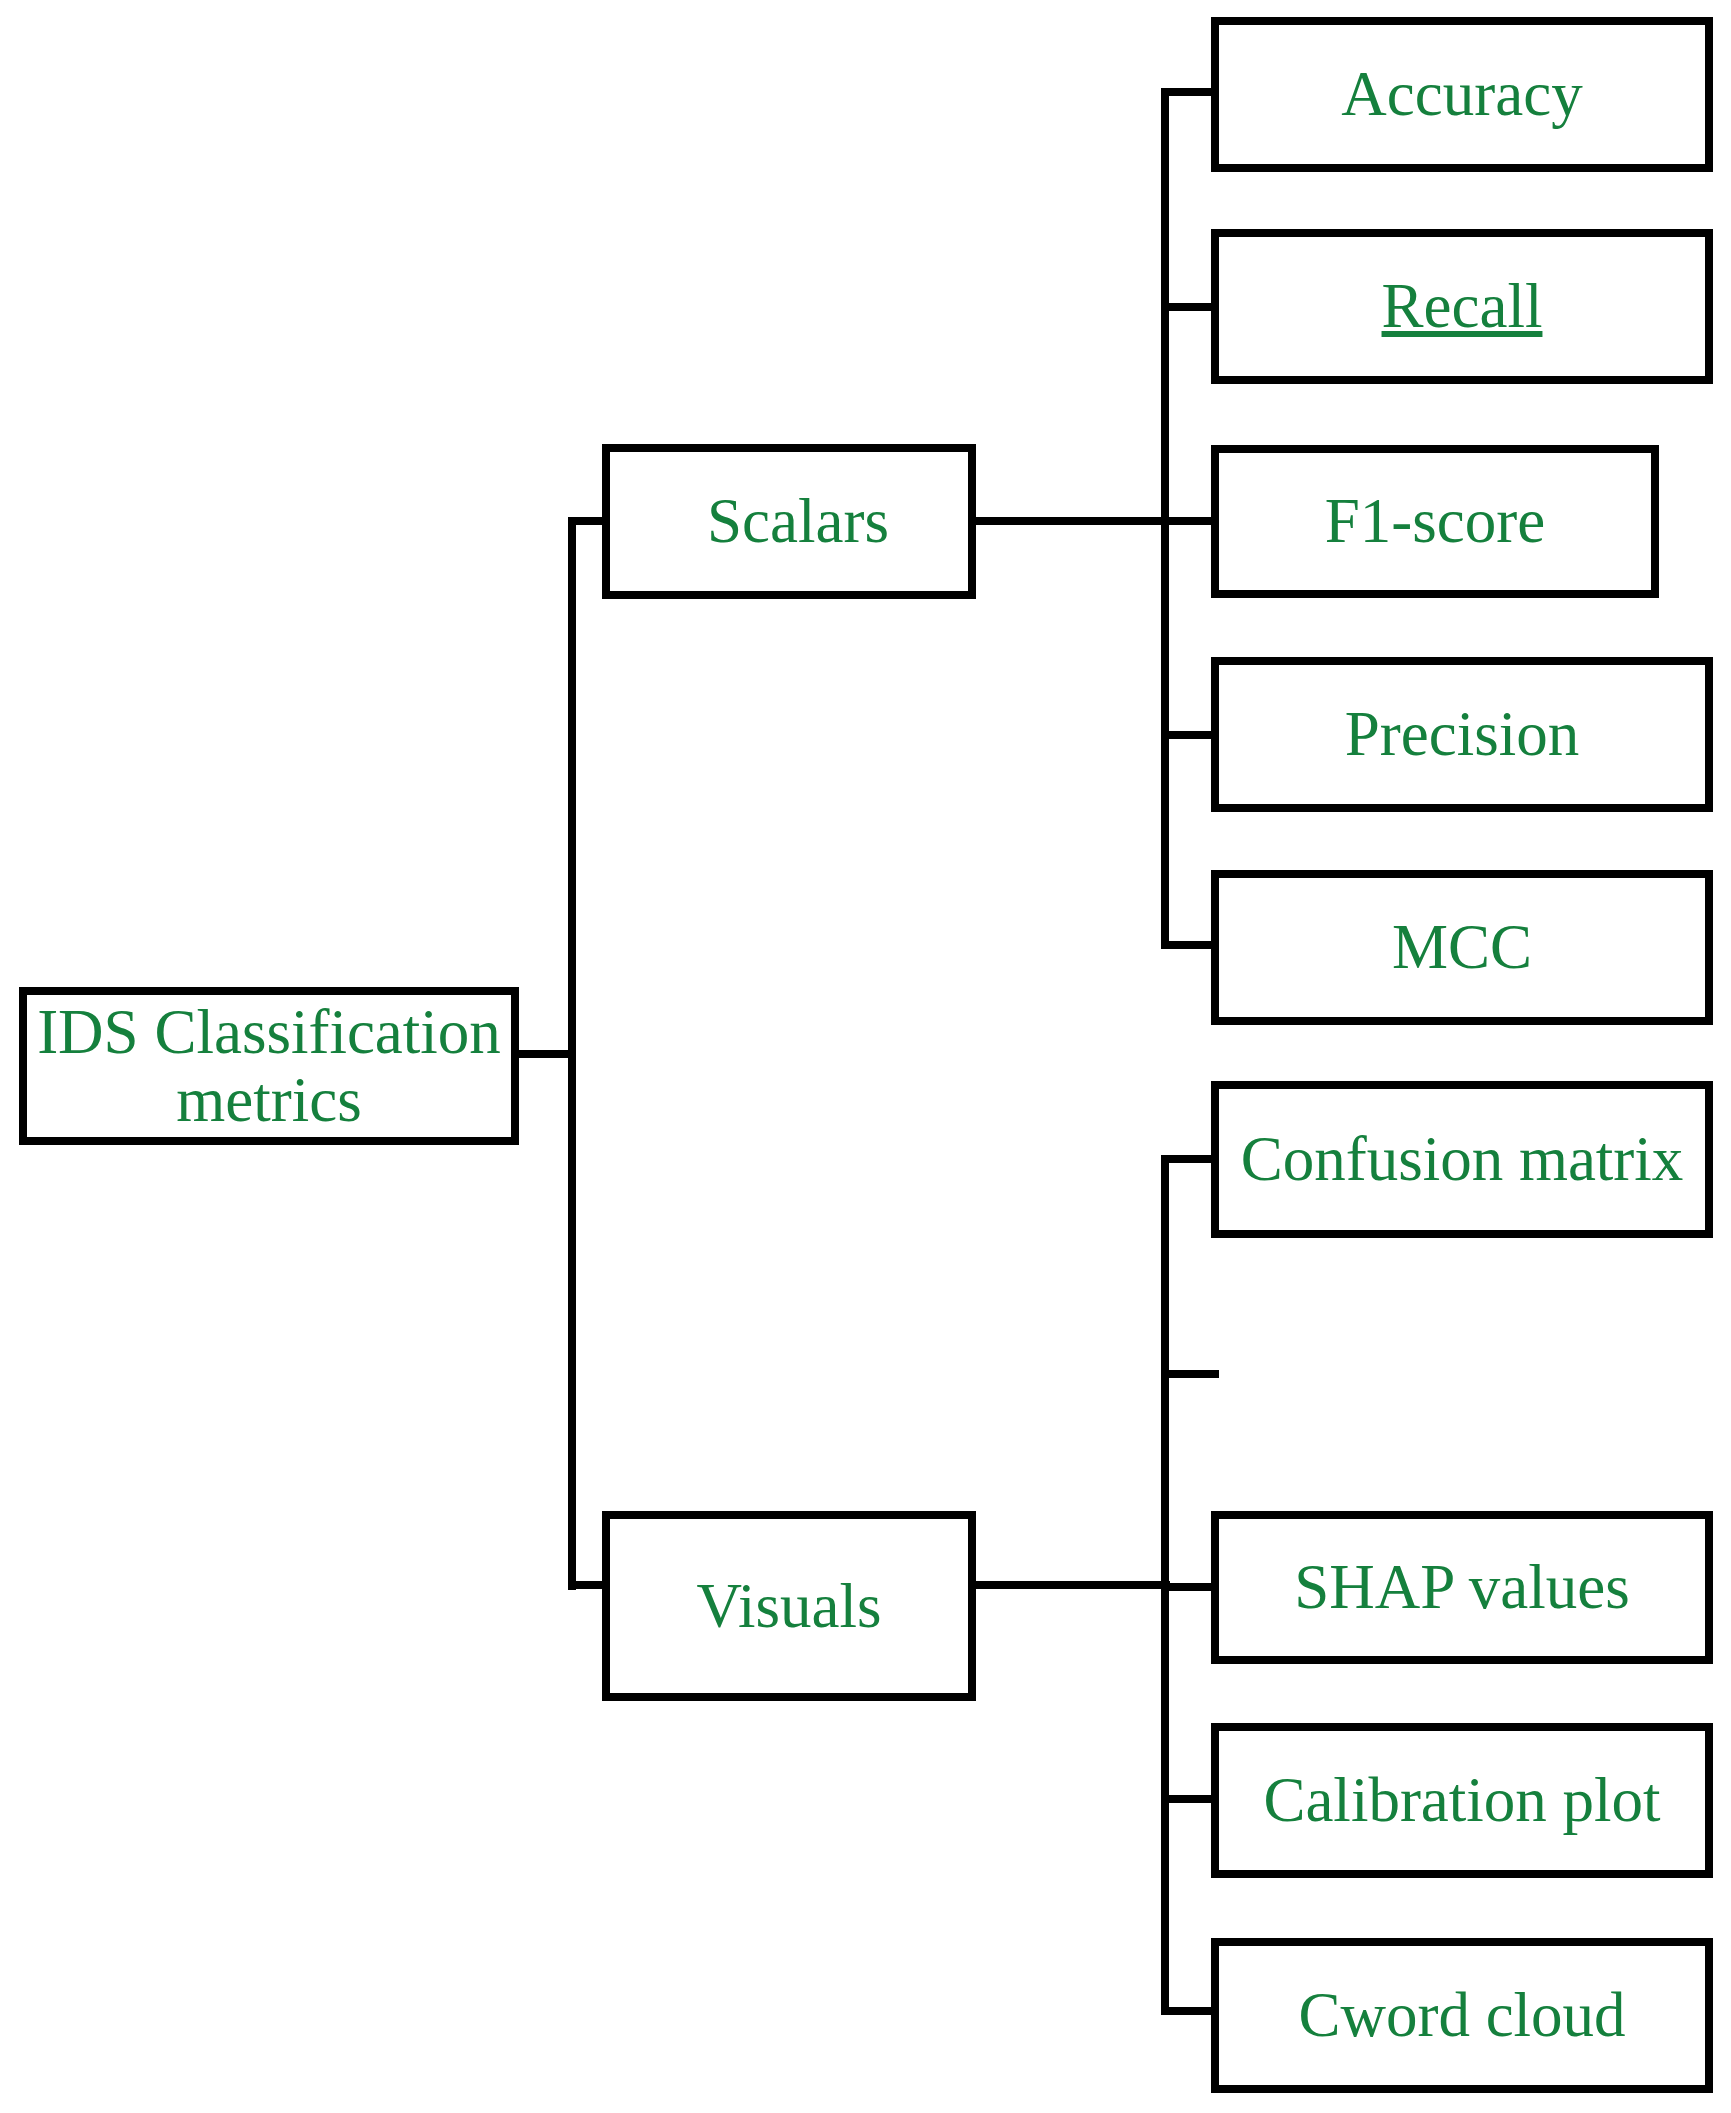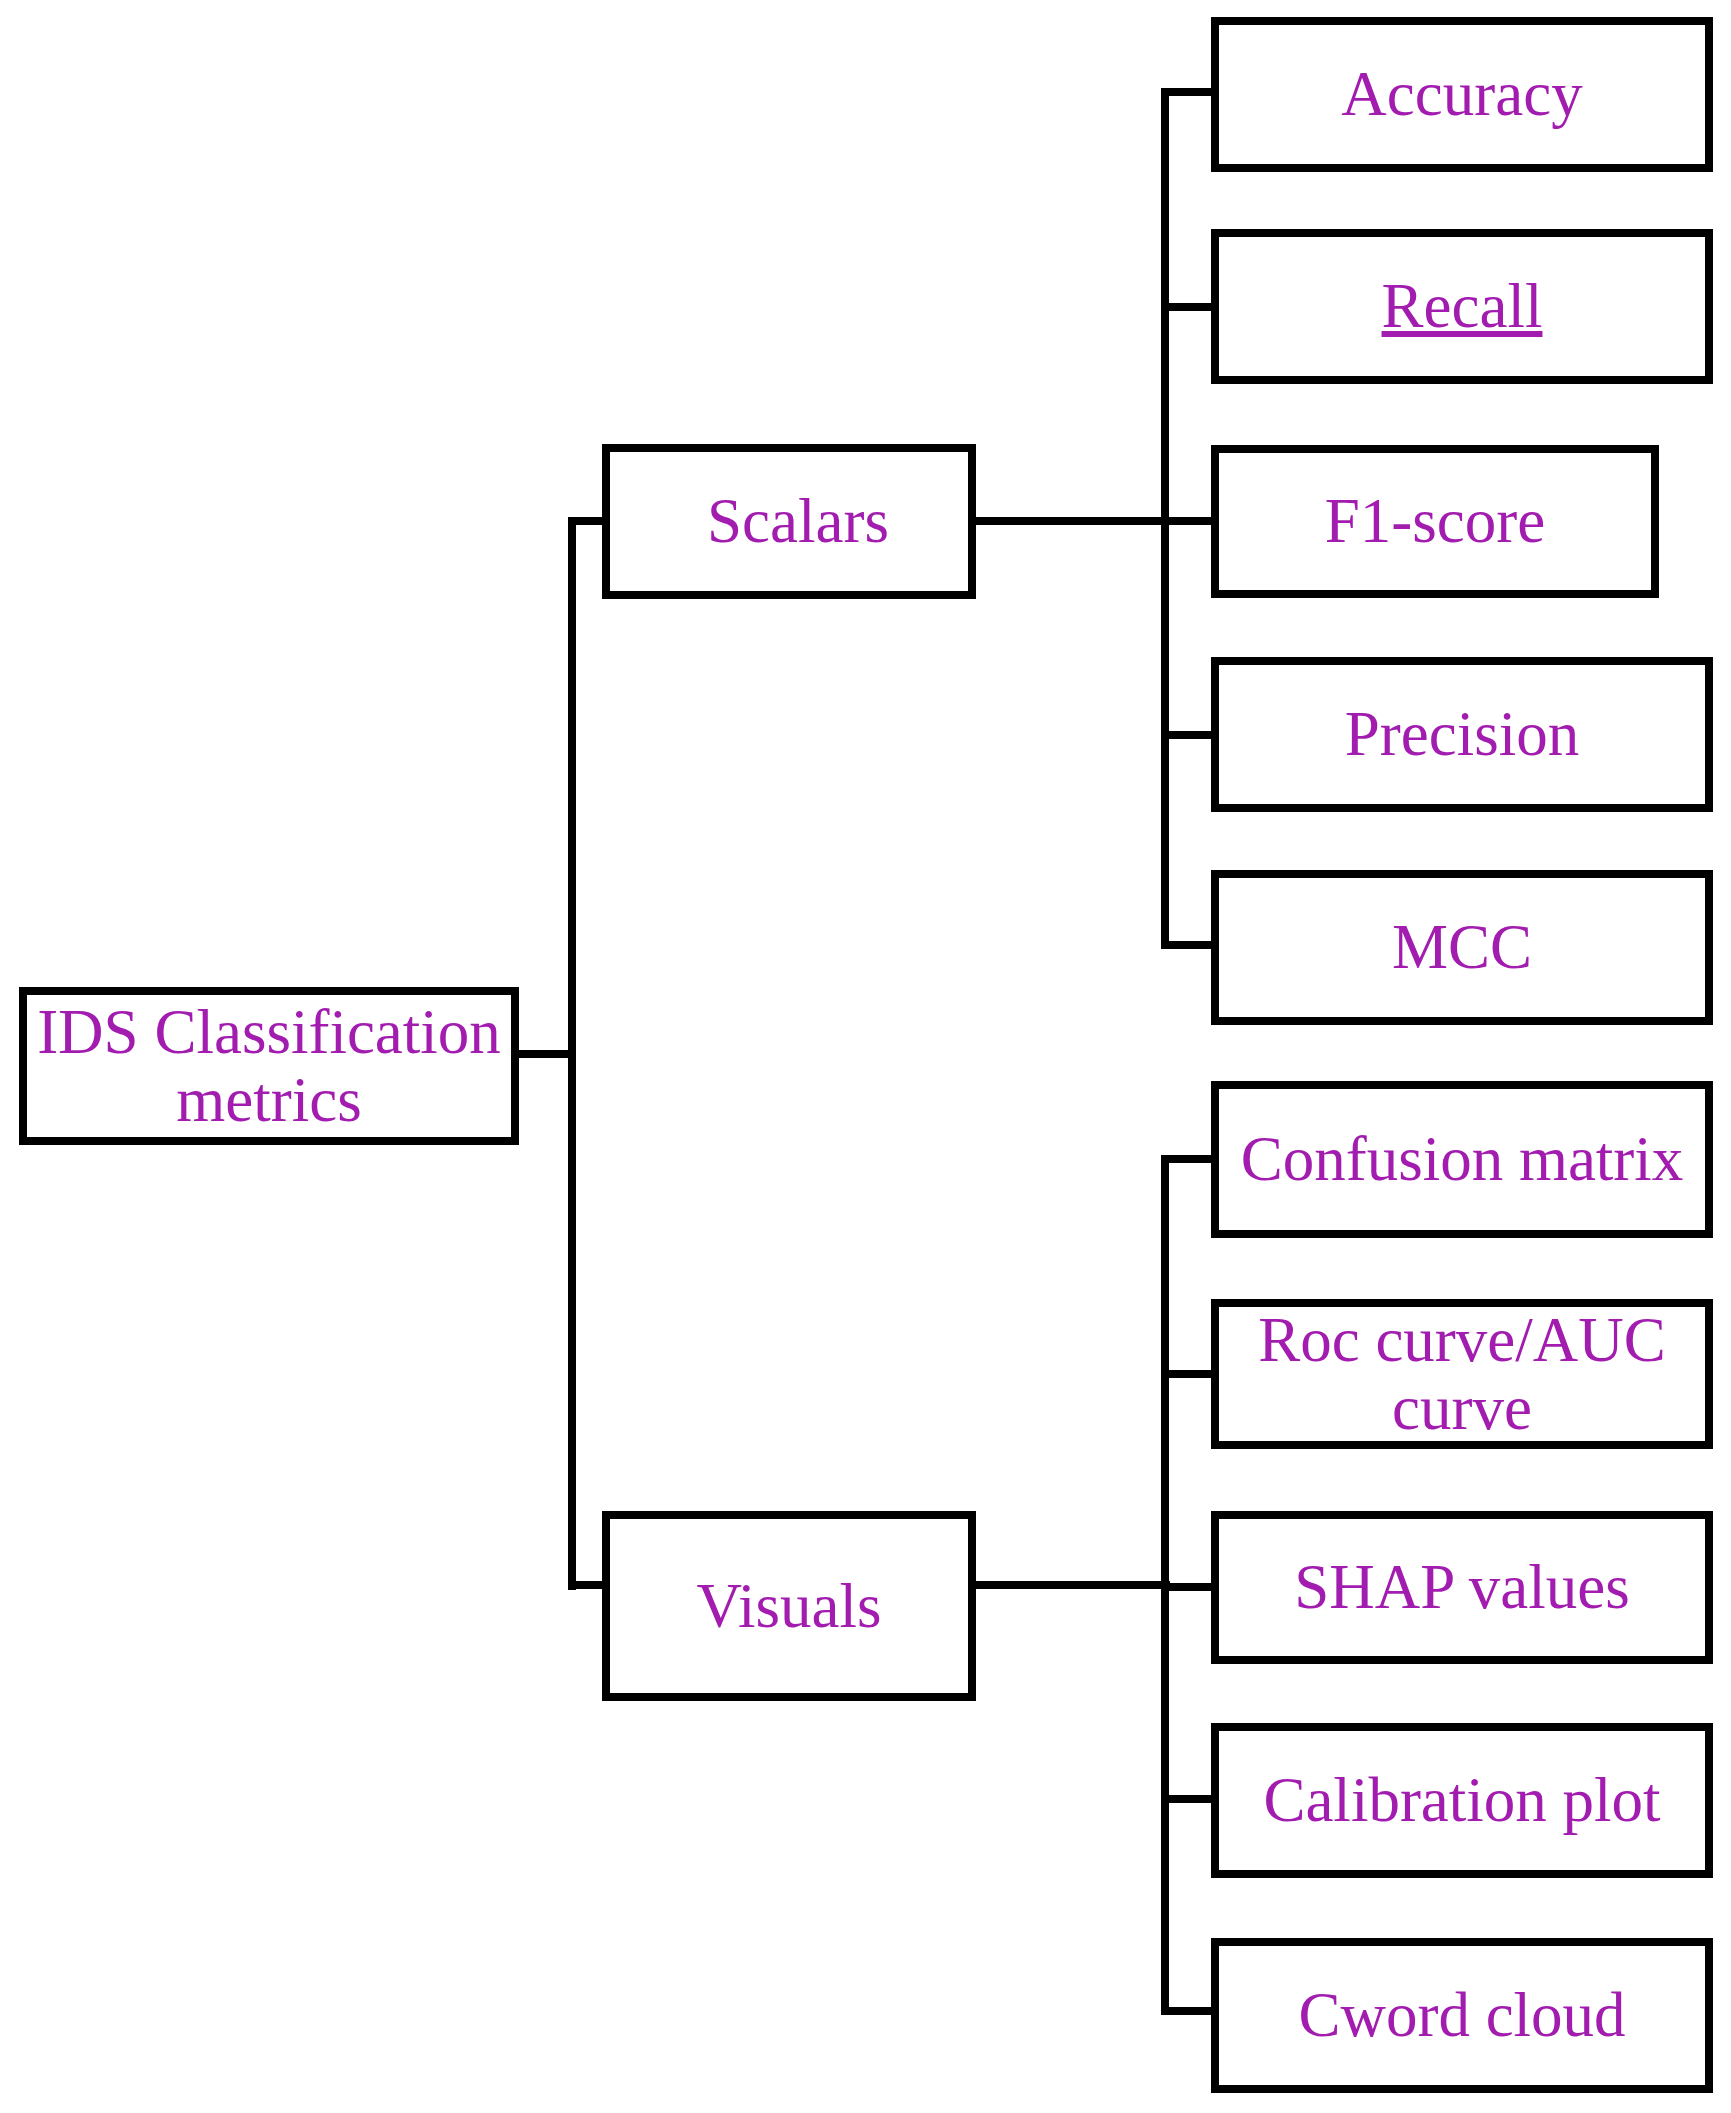--- a/index.html
+++ b/index.html
@@ -18,21 +18,21 @@
   }
   .node {
     position: absolute;
     box-sizing: border-box;
     background: #ffffff;
     border: 8.3px solid #000000;
     display: flex;
     align-items: center;
     justify-content: center;
     text-align: center;
-    color: #a21caf;
+    color: #15803d;
     font-size: 63px;
     line-height: 1.08;
     padding: 0 10px;
     z-index: 2;
   }
   .node .label {
     display: block;
     width: 100%;
   }
   .edge {
@@ -103,23 +103,20 @@
   </div>
 
   <div class="node" style="left:1211px; top:870px; width:502px; height:155px;">
     <span class="label">MCC</span>
   </div>
 
   <div class="node" style="left:1211px; top:1081px; width:502px; height:157px;">
     <span class="label">Confusion matrix</span>
   </div>
 
-  <div class="node" style="left:1211px; top:1299px; width:502px; height:150px;">
-    <span class="label"><span>Roc curve/AUC</span><br><span>curve</span></span>
-  </div>
 
   <div class="node" style="left:1211px; top:1511px; width:502px; height:153px;">
     <span class="label">SHAP values</span>
   </div>
 
   <div class="node" style="left:1211px; top:1723px; width:502px; height:155px;">
     <span class="label">Calibration plot</span>
   </div>
 
   <div class="node" style="left:1211px; top:1938px; width:502px; height:155px;">

